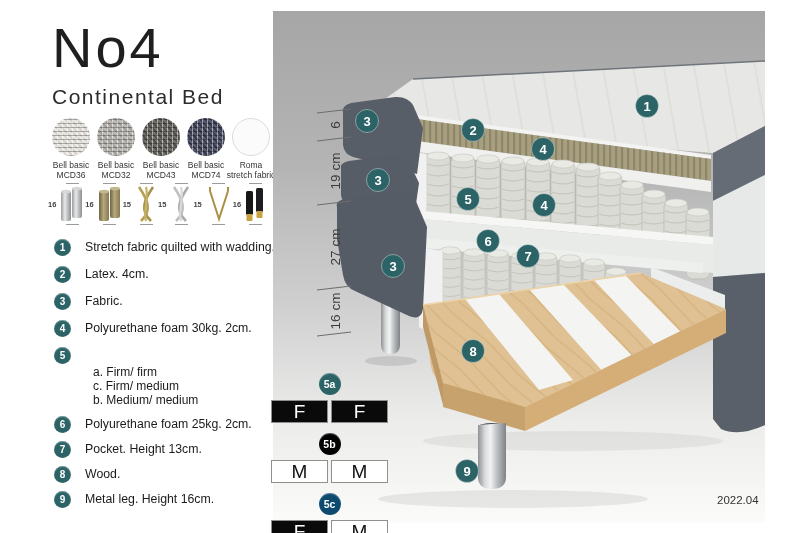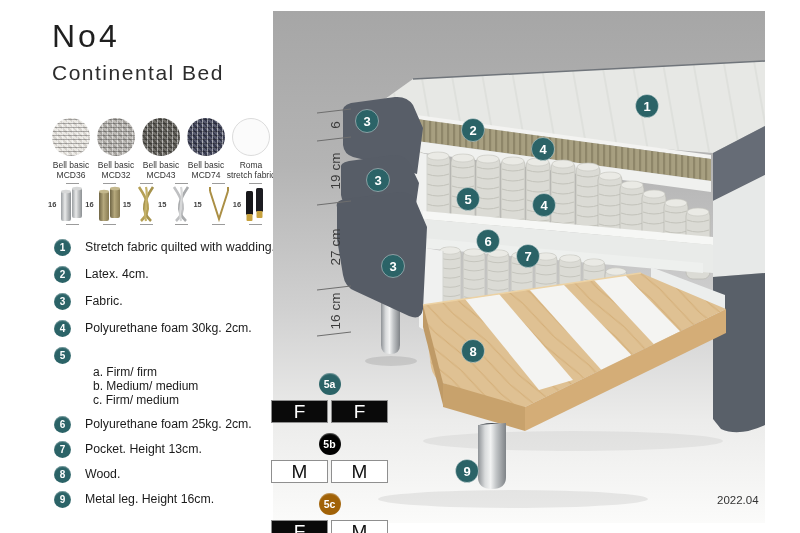--- a/index.html
+++ b/index.html
@@ -3,21 +3,21 @@
 <meta charset="utf-8">
 <style>
   html,body{margin:0;padding:0;}
   body{
     width:800px;height:533px;position:relative;overflow:hidden;
     background:#ffffff;font-family:"Liberation Sans",sans-serif;color:#1b1b1b;
     -webkit-font-smoothing:antialiased;
   }
   
   .title-block{position:absolute;left:52px;top:20px;}
-  .main-title{font-size:32px;font-weight:300;letter-spacing:3px;color:#1f1f1f;line-height:1.0;}
+  .main-title{font-size:56px;font-weight:300;letter-spacing:3px;color:#1f1f1f;line-height:1.0;}
   .sub-title{font-size:21px;font-weight:300;letter-spacing:1.5px;color:#2c2c2c;margin-top:9px;}
   
   .swatch-row{position:absolute;left:51px;top:118px;display:flex;gap:5px;}
   .swatch-item{width:40px;display:flex;flex-direction:column;align-items:center;}
   .swatch{
     width:38px;height:38px;border-radius:50%;
     background-image:
       repeating-linear-gradient(0deg, rgba(0,0,0,.28) 0 1px, rgba(255,255,255,0) 1px 4px),
       repeating-linear-gradient(90deg, rgba(255,255,255,.5) 0 1px, rgba(255,255,255,0) 1px 5px),
       repeating-linear-gradient(45deg, rgba(255,255,255,.15) 0 2px, rgba(0,0,0,.08) 2px 4px);
@@ -203,22 +203,22 @@
   <div class="spec-item">
     <span class="num-badge" style="background-color: rgb(43, 99, 103);">4</span>
     <span class="spec-text">Polyurethane foam 30kg. 2cm.</span>
   </div>
   <div style="margin-bottom:9px;">
     <div class="spec-item" style="margin-bottom:0;">
       <span class="num-badge" style="background-color: rgb(43, 99, 103);">5</span>
     </div>
     <div class="spec-options">
       <div>a. Firm/ firm</div>
+      <div>c. Firm/ medium</div>
       <div>b. Medium/ medium</div>
-      <div>c. Firm/ medium</div>
     </div>
   </div>
   <div class="spec-item tight">
     <span class="num-badge" style="background-color: rgb(43, 99, 103);">6</span>
     <span class="spec-text">Polyurethane foam 25kg. 2cm.</span>
   </div>
   <div class="spec-item tight">
     <span class="num-badge" style="background-color: rgb(43, 99, 103);">7</span>
     <span class="spec-text">Pocket. Height 13cm.</span>
   </div>
@@ -442,21 +442,21 @@
     </span>
   </div>
   <div class="firm-row">
     <span class="firm-badge" style="background-color: #000000;">5b</span>
     <span class="firm-cells">
       <span class="firm-cell" style="background-color: rgb(255, 255, 255); color: rgb(17, 17, 17);">M</span>
       <span class="firm-cell" style="background-color: rgb(255, 255, 255); color: rgb(17, 17, 17);">M</span>
     </span>
   </div>
   <div class="firm-row">
-    <span class="firm-badge" style="background-color: #a16207;">5c</span>
+    <span class="firm-badge" style="background-color: #0c4a6e;">5c</span>
     <span class="firm-cells">
       <span class="firm-cell" style="background-color: rgb(10, 10, 10); color: rgb(255, 255, 255);">F</span>
       <span class="firm-cell" style="background-color: rgb(255, 255, 255); color: rgb(17, 17, 17);">M</span>
     </span>
   </div>
 </div>
 
 <div class="version">2022.04</div>
 
 </body></html>

